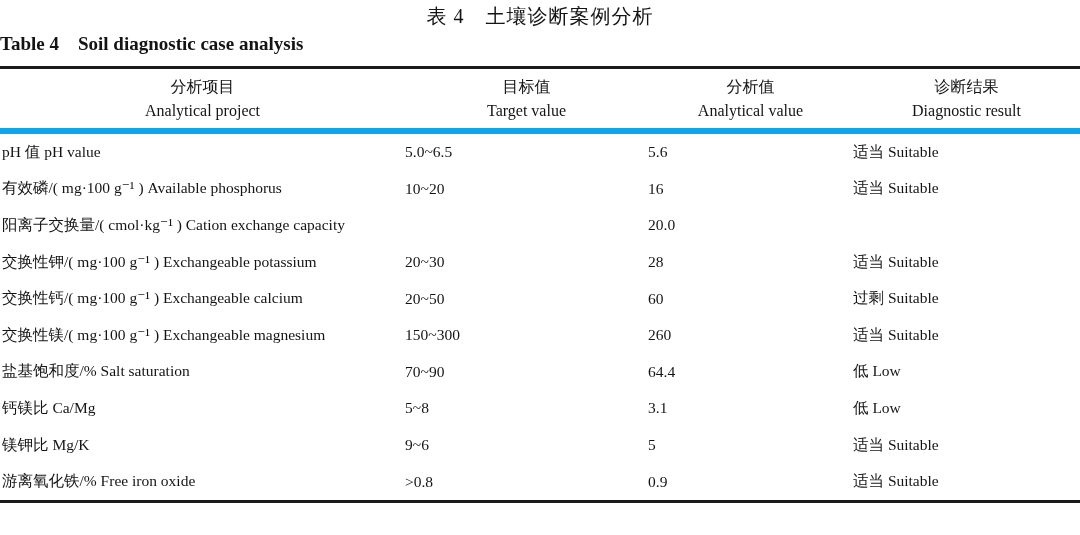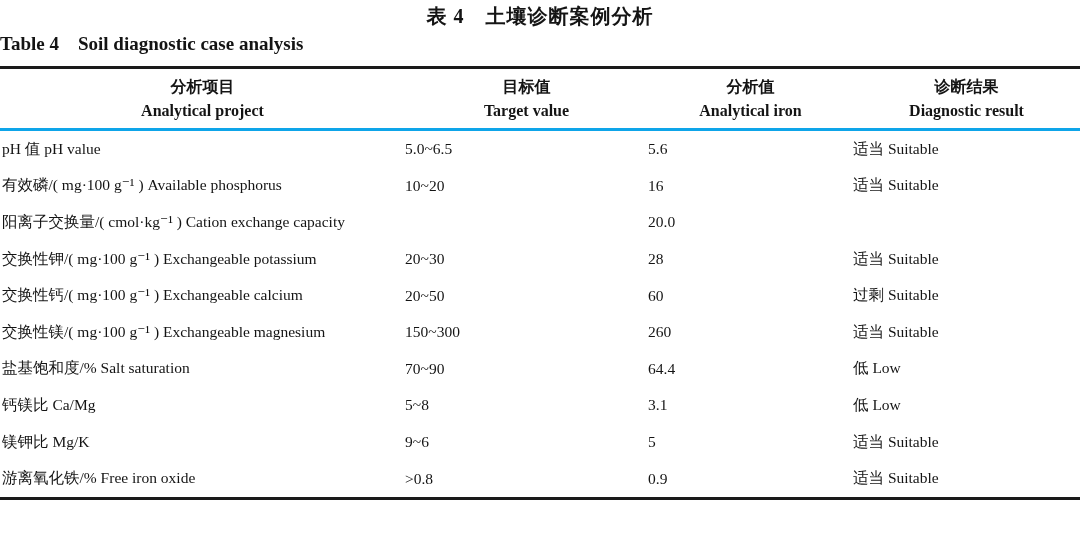--- a/index.html
+++ b/index.html
@@ -11,42 +11,42 @@
     font-family: "Liberation Serif", "DejaVu Serif", serif;
     overflow: hidden;
   }
   .page { width: 1080px; height: 535px; }
 
   .title-zh {
     padding-top: 3px;
     text-align: center;
     font-size: 20px;
     line-height: 27px;
-    font-weight: bold;
+    font-weight: normal;
     letter-spacing: 1px;
   }
   .title-en {
     font-size: 19px;
     line-height: 27px;
     font-weight: bold;
   }
 
   table.soil-table {
     width: 1080px;
     margin-top: 9px;
     border-collapse: collapse;
     table-layout: fixed;
     border-top: 3px solid #1a1a1a;
     border-bottom: 3px solid #1a1a1a;
   }
   thead th {
-    font-weight: bold;
+    font-weight: normal;
     height: 59px;
     vertical-align: middle;
-    border-bottom: 3px solid #0ea5e9;
+    border-bottom: 6px solid #0ea5e9;
     padding: 0;
   }
   .th-zh { font-size: 16px; line-height: 25px; text-align: center; }
   .th-en { font-size: 16px; line-height: 24px; text-align: center; }
 
   tbody td {
     height: 36.6px;
     padding: 0;
     font-size: 15.5px;
     vertical-align: middle;
@@ -78,21 +78,21 @@
         <th>
           <div class="th-zh">分析项目</div>
           <div class="th-en">Analytical project</div>
         </th>
         <th>
           <div class="th-zh">目标值</div>
           <div class="th-en">Target value</div>
         </th>
         <th>
           <div class="th-zh">分析值</div>
-          <div class="th-en">Analytical iron</div>
+          <div class="th-en">Analytical value</div>
         </th>
         <th>
           <div class="th-zh">诊断结果</div>
           <div class="th-en">Diagnostic result</div>
         </th>
       </tr>
     </thead>
     <tbody>
         <tr>
           <td>pH 值 pH value</td>

